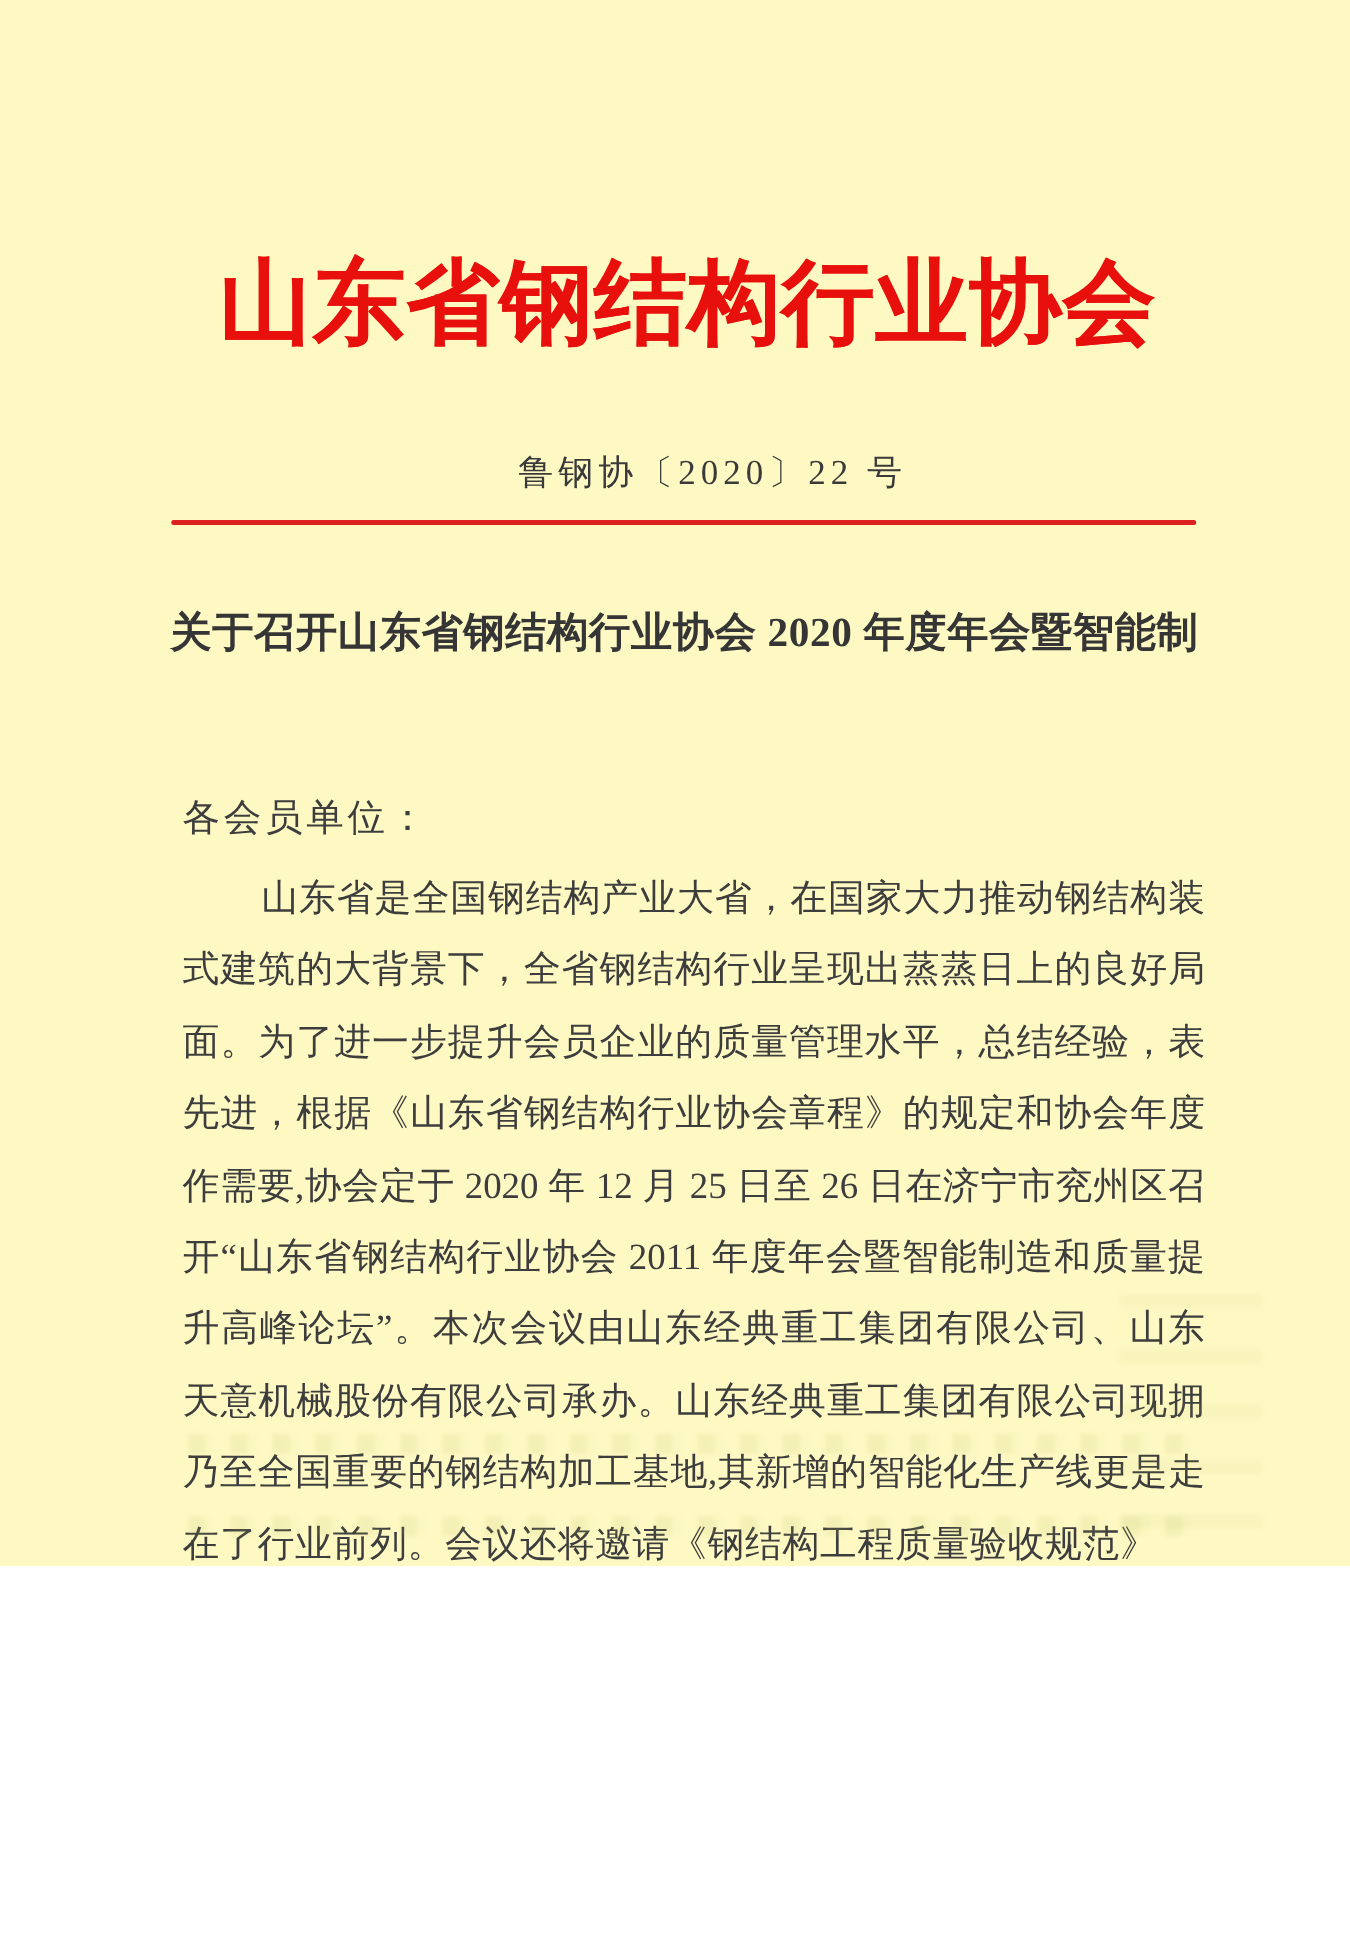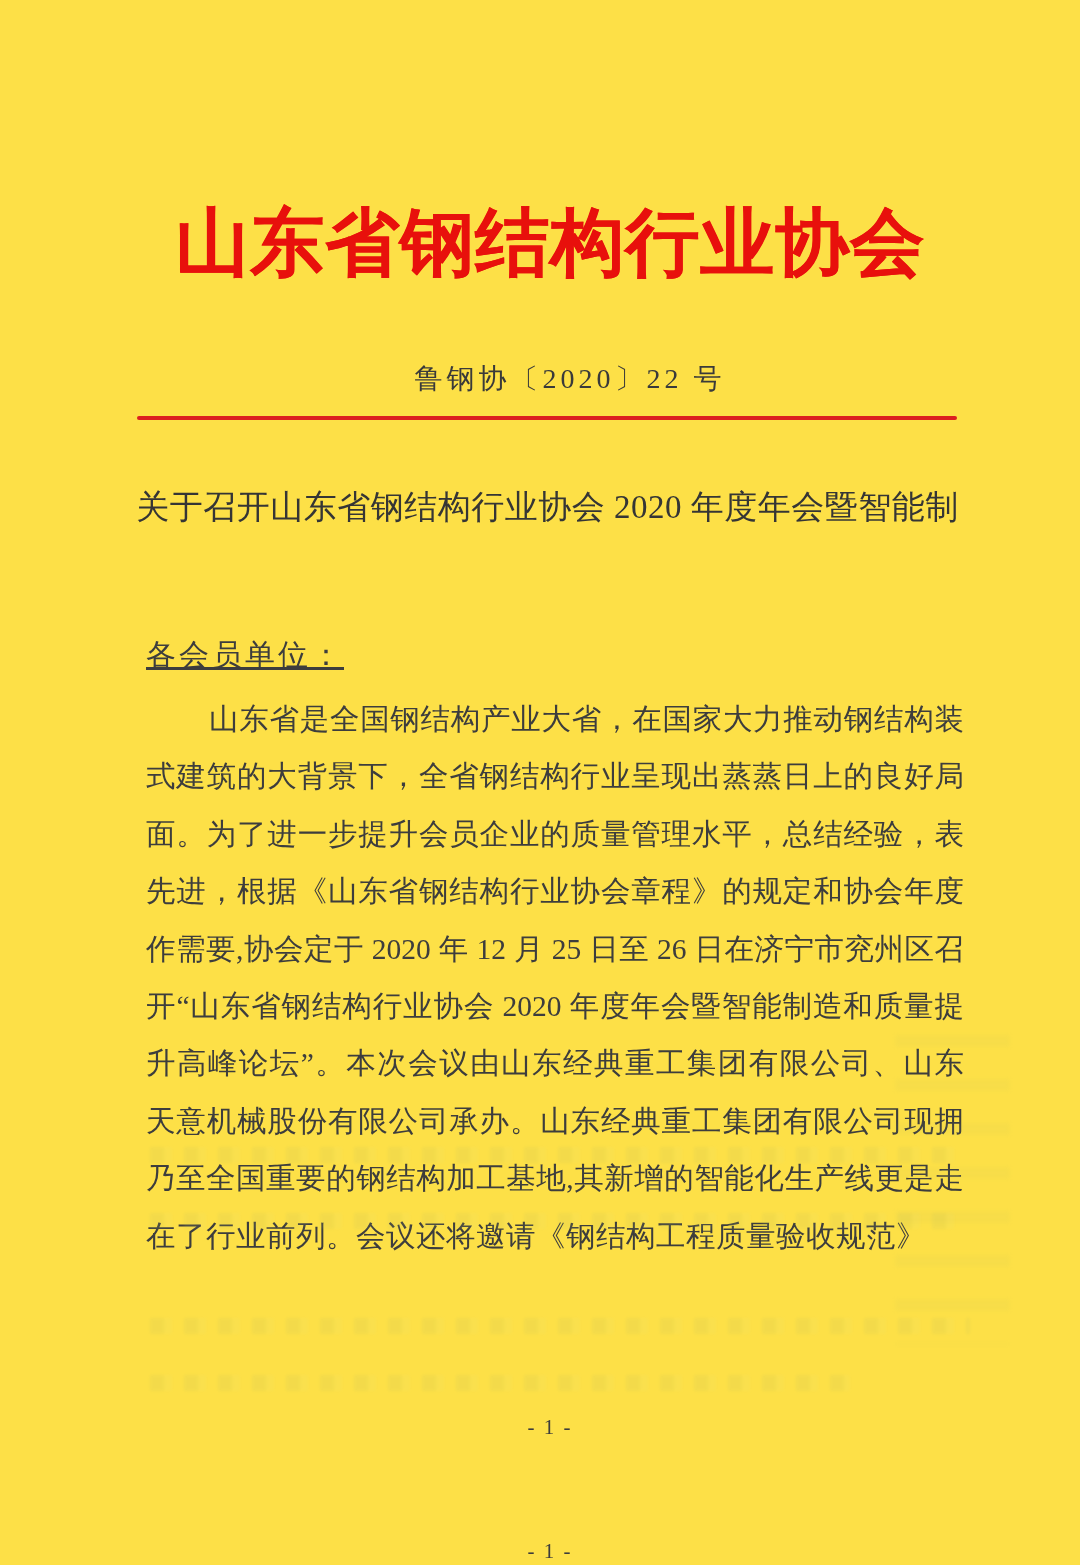--- a/index.html
+++ b/index.html
@@ -3,22 +3,22 @@
 <meta charset="utf-8">
 <style>
   html, body {
     margin: 0;
     padding: 0;
     background: #ffffff;
   }
   .page {
     position: relative;
     width: 1080px;
-    height: 1565px;
-    background: #fde047;
+    height: 1253px;
+    background: #fef9c3;
     overflow: hidden;
     font-family: "Liberation Serif", "DejaVu Serif", serif;
   }
 
   
   .letterhead {
     position: absolute;
     top: 188px;
     left: 10px;
     width: 1080px;
@@ -58,37 +58,36 @@
   }
 
   
   .notice-title {
     position: absolute;
     top: 478px;
     left: 125px;
     width: 845px;
     text-align: center;
     font-size: 33px;
-    font-weight: 400;
+    font-weight: 700;
     color: #353535;
     line-height: 58px;
     letter-spacing: 0.5px;
   }
 
   
   .salutation {
     position: absolute;
     top: 633px;
     left: 146px;
     font-size: 30px;
     letter-spacing: 3px;
     color: #3d3d3d;
     line-height: 44px;
     white-space: nowrap;
-    text-decoration: underline;
   }
 
   
   .body {
     position: absolute;
     top: 691px;
     left: 146px;
     width: 818px;
   }
   .body-line {
@@ -163,21 +162,21 @@
   </div>
 
   <div class="salutation">各会员单位：</div>
 
   <div class="body" id="body-lines">
       <div class="body-line just indent">山东省是全国钢结构产业大省，在国家大力推动钢结构装配</div>
       <div class="body-line just">式建筑的大背景下，全省钢结构行业呈现出蒸蒸日上的良好局</div>
       <div class="body-line just">面。为了进一步提升会员企业的质量管理水平，总结经验，表彰</div>
       <div class="body-line just">先进，根据《山东省钢结构行业协会章程》的规定和协会年度工</div>
       <div class="body-line just">作需要,协会定于 2020 年 12 月 25 日至 26 日在济宁市兖州区召</div>
-      <div class="body-line just">开“山东省钢结构行业协会 2020 年度年会暨智能制造和质量提</div>
+      <div class="body-line just">开“山东省钢结构行业协会 2011 年度年会暨智能制造和质量提</div>
       <div class="body-line just">升高峰论坛”。本次会议由山东经典重工集团有限公司、山东</div>
       <div class="body-line just">天意机械股份有限公司承办。山东经典重工集团有限公司现拥</div>
       <div class="body-line just">乃至全国重要的钢结构加工基地,其新增的智能化生产线更是走</div>
       <div class="body-line no-just">在了行业前列。会议还将邀请《钢结构工程质量验收规范》</div>
     </div>
 
   <div class="ghost-col" style="top:1035px; left:895px; width:115px; height:310px;"></div>
   <div class="ghost-row" style="top:1147px; left:150px; width:810px;"></div>
   <div class="ghost-row" style="top:1213px; left:150px; width:815px;"></div>
   <div class="ghost-row" style="top:1318px; left:150px; width:820px;"></div>

